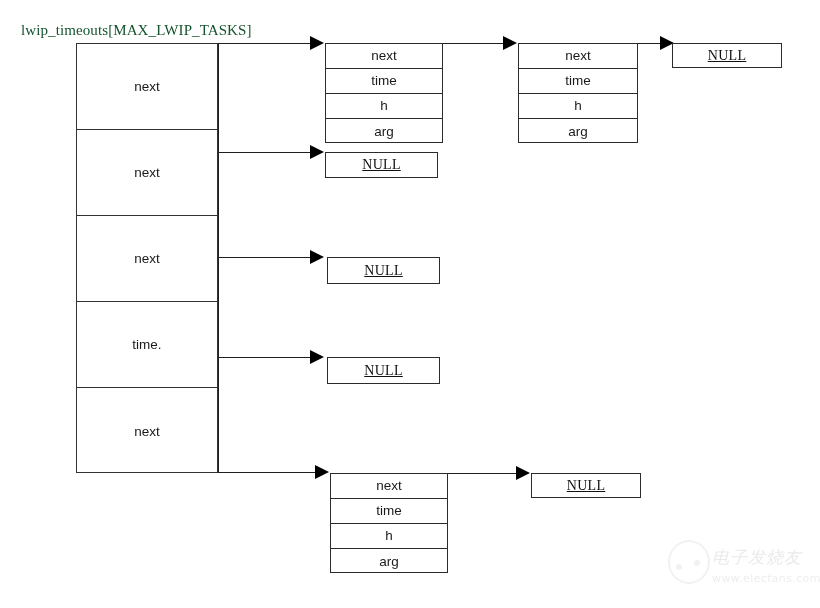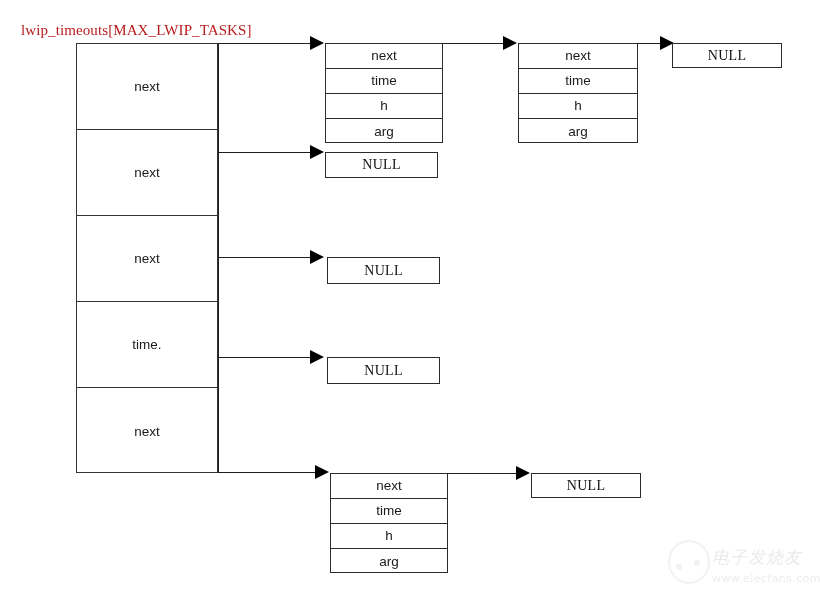--- a/index.html
+++ b/index.html
@@ -16,21 +16,21 @@
     font-family: "Liberation Sans", sans-serif;
   }
 
   
   .title {
     position: absolute;
     left: 21px;
     top: 22px;
     font-family: "Liberation Serif", serif;
     font-size: 15px;
-    color: #b91c1c;
+    color: #14532d;
     white-space: nowrap;
     letter-spacing: 0.1px;
   }
 
   
   .array-box {
     position: absolute;
     left: 76px;
     top: 43px;
     width: 142px;
@@ -80,20 +80,21 @@
     box-sizing: border-box;
     border: 1.5px solid #2b2b2b;
     background: #ffffff;
     display: flex;
     align-items: center;
     justify-content: center;
     font-family: "Liberation Serif", serif;
     font-size: 14px;
     color: #111111;
     letter-spacing: 0.3px;
+    text-decoration: underline;
   }
 
   
   .hline {
     position: absolute;
     height: 0;
     border-top: 1.6px solid #1f1f1f;
   }
   .vline {
     position: absolute;

